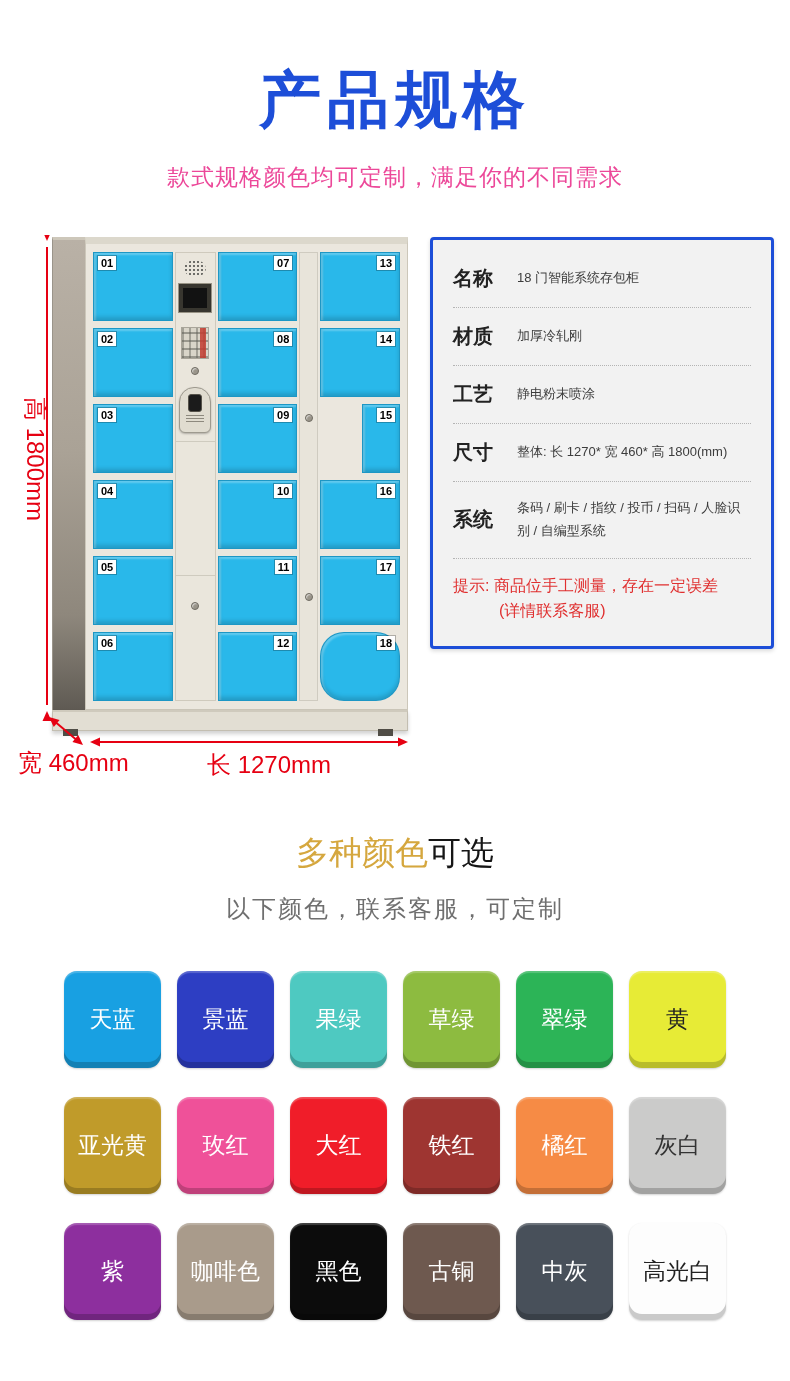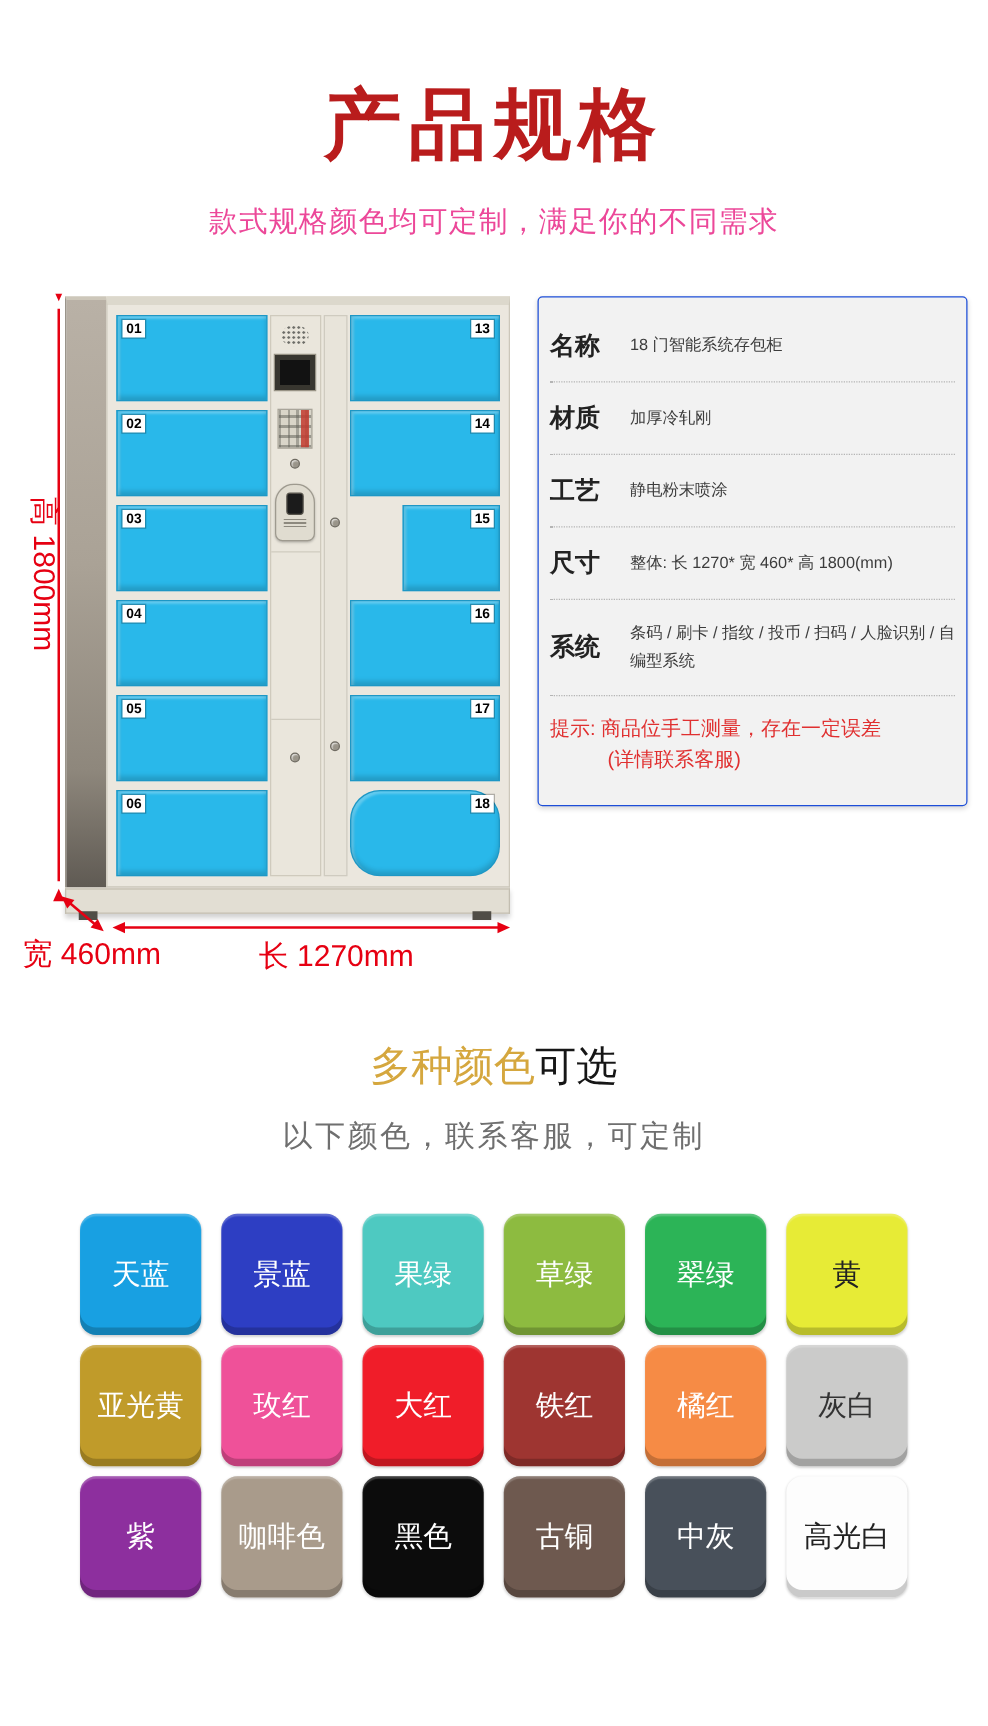--- a/index.html
+++ b/index.html
@@ -7,21 +7,21 @@
   body {
     width:790px; height:1381px; margin:0 auto; overflow:hidden;
     font-family:"Liberation Sans","DejaVu Sans",sans-serif;
     color:#1a1a1a;
   }
   .page { width:790px; position:relative; }
 
   
   .title {
     margin-top:58px; text-align:center;
-    font-size:62px; font-weight:900; letter-spacing:6px; color:#b91c1c;
+    font-size:62px; font-weight:900; letter-spacing:6px; color:#1d4ed8;
   }
   .subtitle {
     margin-top:20px; text-align:center;
     font-size:23px; color:#ec4899; letter-spacing:1px;
   }
 
   
   .product-row { display:flex; margin-top:42px; padding:0 16px; gap:6px; }
   .figure { position:relative; width:408px; height:552px; flex:none; }
 
@@ -99,39 +99,39 @@
 
   .dims-svg { position:absolute; left:0; top:0; pointer-events:none; }
   .dim-label { position:absolute; font-size:24px; white-space:nowrap; }
   .dim-height { left:-46px; top:208px; width:130px; text-align:center; transform:rotate(90deg); }
   .dim-width  { left:2px;  top:512px; }
   .dim-length { left:168px; top:514px; width:170px; text-align:center; }
 
   
   .spec-panel {
     flex:1; align-self:flex-start; margin-top:2px;
-    background:#f2f2f2; border:1px solid #1d4ed8; border-radius:4px;
+    background:#f2f2f2; border:3px solid #1d4ed8; border-radius:4px;
     box-shadow:0 2px 4px rgba(0,0,0,.15);
-    padding:10px 9px 6px;
+    padding:10px 20px 6px;
   }
   .spec-row {
     display:flex; align-items:center; padding:15px 0;
     border-bottom:1px dotted #b4b4b4;
   }
   .spec-label { width:52px; flex:none; font-size:20px; font-weight:bold; color:#222; margin-right:12px; }
   .spec-value { font-size:13px; color:#3c3c3c; line-height:1.75; }
   .spec-note  { padding:14px 0 16px; font-size:16px; line-height:1.6; }
   .spec-note .l2 { padding-left:46px; }
 
   
   .colors-heading { margin-top:44px; text-align:center; font-size:33px; font-weight:500; color:#161616; }
   .colors-subtitle { margin-top:17px; text-align:center; font-size:24px; color:#6f6f6f; letter-spacing:2px; }
   .swatch-grid {
     width:662px; margin:46px auto 0;
-    display:grid; grid-template-columns:repeat(6,97px); gap:8px 16px;
+    display:grid; grid-template-columns:repeat(6,97px); gap:29px 16px;
   }
   .swatch {
     height:97px; border-radius:13px;
     display:flex; align-items:center; justify-content:center;
     font-size:23px;
     box-shadow:inset 0 -6px 0 rgba(0,0,0,.20), inset 0 2px 1px rgba(255,255,255,.22), 0 1px 2px rgba(0,0,0,.18);
   }
 </style>
 </head>
 <body>
@@ -179,20 +179,40 @@
               <div class="scanner">
                 <div class="scan-window"></div>
                 <div class="scan-lines"></div>
               </div>
               <div class="blank"></div>
               <div class="blank">
                 <div class="lock"></div>
               </div>
             </div>
 
+            <div class="dcol">
+              <div class="door" style="background-color: rgb(41, 184, 234);">
+                  <span class="num r">07</span>
+                </div>
+              <div class="door" style="background-color: rgb(41, 184, 234);">
+                  <span class="num r">08</span>
+                </div>
+              <div class="door" style="background-color: rgb(41, 184, 234);">
+                  <span class="num r">09</span>
+                </div>
+              <div class="door" style="background-color: rgb(41, 184, 234);">
+                  <span class="num r">10</span>
+                </div>
+              <div class="door" style="background-color: rgb(41, 184, 234);">
+                  <span class="num r">11</span>
+                </div>
+              <div class="door" style="background-color: rgb(41, 184, 234);">
+                  <span class="num r">12</span>
+                </div>
+            </div>
 
             <div class="divider">
               <div class="lock p1"></div>
               <div class="lock p2"></div>
             </div>
 
             <div class="dcol">
               <div class="door" style="background-color: rgb(41, 184, 234);">
                   <span class="num r">13</span>
                 </div>

